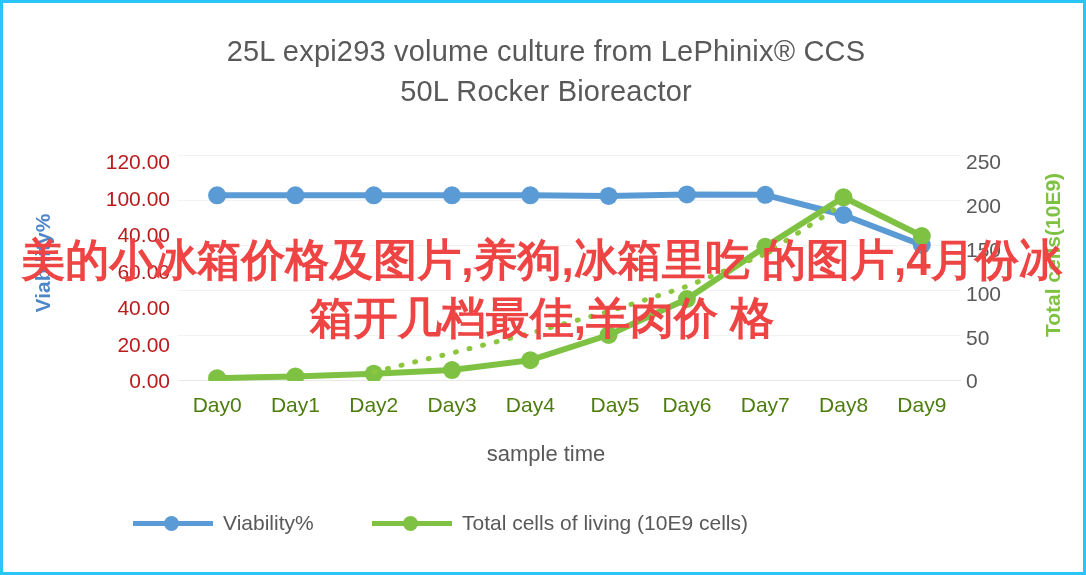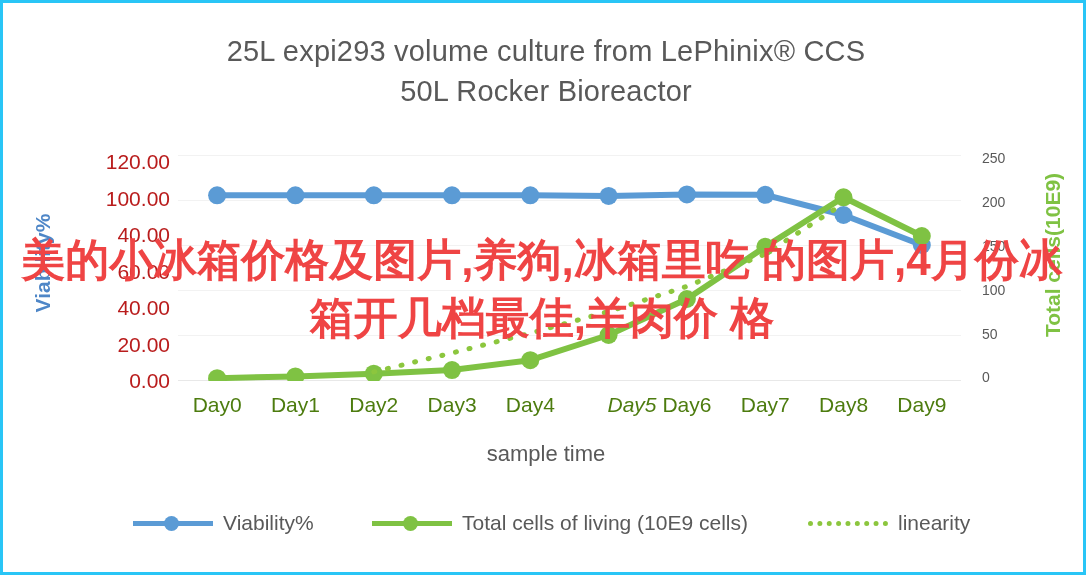--- a/index.html
+++ b/index.html
@@ -45,24 +45,24 @@
     text-align:right;
     color:#b91c1c;
     font-size:21px;
     white-space:nowrap;
   }
   #yaxis-left{
     position:absolute;left:55px;top:0;width:112px;height:575px;
   }
   .ytick-right{
     position:absolute;
-    left:16px;
+    left:0;
     text-align:center;
     color:#595959;
-    font-size:14px;
+    font-size:21px;
     white-space:nowrap;
   }
   #yaxis-right{
     position:absolute;left:963px;top:0;width:60px;height:575px;
   }
   #xticks{
     position:absolute;left:175px;top:390px;width:783px;height:30px;
   }
   .xtick{
     position:absolute;
@@ -205,21 +205,21 @@
         <polyline points="195.8,216.9 274.0,198.0 352.3,178.2 430.6,156.6 508.9,131.4 587.3,99.0 665.5,48.6" fill="none" stroke="#8CC63E" stroke-width="5" stroke-linecap="round" stroke-linejoin="round" stroke-dasharray="1 13"></polyline>
       </svg>
   </div>
 
   <div id="xticks">
       <div class="xtick" style="left: -5.85px;">Day0</div>
       <div class="xtick" style="left: 72.45px;">Day1</div>
       <div class="xtick" style="left: 150.75px;">Day2</div>
       <div class="xtick" style="left: 229.05px;">Day3</div>
       <div class="xtick" style="left: 307.35px;">Day4</div>
-      <div class="xtick" style="left: 409px; font-style: italic;">Day5</div>
+      <div class="xtick" style="left: 392px;">Day5</div>
       <div class="xtick" style="left: 463.95px;">Day6</div>
       <div class="xtick" style="left: 542.25px;">Day7</div>
       <div class="xtick" style="left: 620.55px;">Day8</div>
       <div class="xtick" style="left: 698.85px;">Day9</div>
     </div>
   <div id="xaxis-title">sample  time</div>
 
   <div id="legend">
       <div class="legend-item" style="left: 130px;">
         <span class="legend-swatch">
@@ -228,26 +228,20 @@
         </span>
         <span>Viability%</span>
       </div>
       <div class="legend-item" style="left: 369px;">
         <span class="legend-swatch">
           <span class="bar" style="background: rgb(127, 194, 67);"></span>
           <span class="dot" style="background: rgb(127, 194, 67);"></span>
         </span>
         <span>Total cells of living (10E9 cells)</span>
       </div>
-      <div class="legend-item" style="left: 805px;">
-        <span class="legend-swatch dashed">
-          <span class="bar" style="border-top-color: rgb(140, 198, 62);"></span>
-        </span>
-        <span>linearity</span>
-      </div>
     </div>
 
   <div id="watermark">
     <span>美的小冰箱价格及图片,养狗,冰箱里吃</span>
     <span>的图片,4月份冰箱开几档最佳,羊肉价</span>
     <span>格</span>
   </div>
 
 </div>
 

